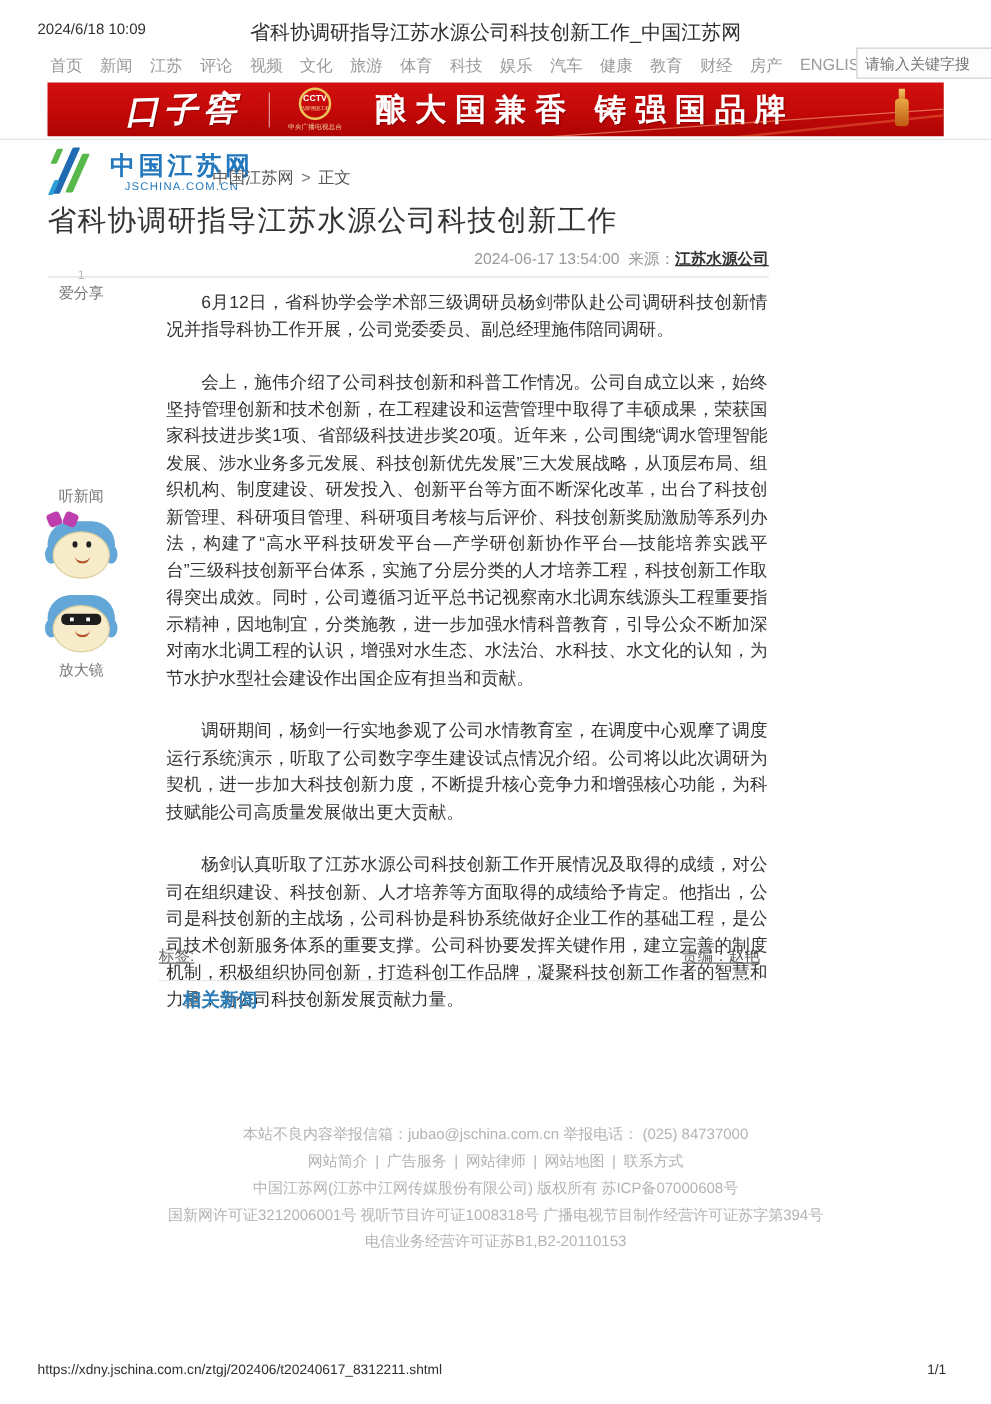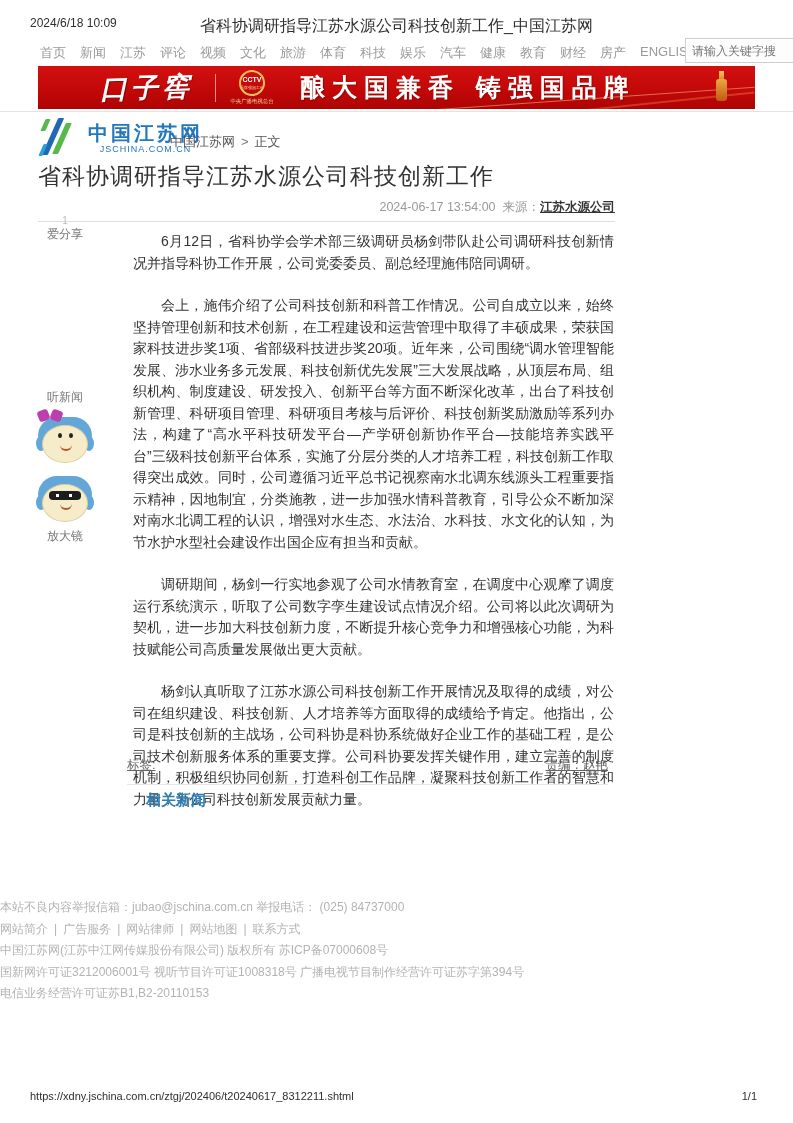--- a/index.html
+++ b/index.html
@@ -91,21 +91,21 @@
               font-size:12.5px; color:#666; padding-bottom:10px; border-bottom:1px solid #e7e7e7;text-decoration:underline; }
   .editor-name { color:#555; }
 
   
   .related { position:absolute; left:146px; top:791px; width:470px; }
   .related-title { font-size:15px; font-weight:bold; color:#2e7eb8; }
   .related-list { margin-top:9px; }
   .related-list div { font-size:14px; color:#333; line-height:25.5px; cursor:pointer; }
 
   
-  .site-footer { position:absolute; left:0; top:897px; width:793px; font-size:12px; color:#b3b3b3; line-height:21.5px; }
+  .site-footer { position:absolute; left:0; top:897px; width:793px; text-align:center; font-size:12px; color:#b3b3b3; line-height:21.5px; }
   .site-footer .lnk { cursor:pointer; }
   .site-footer .sp { margin:0 6px; }
 
   
   .print-url { position:absolute; left:30px; top:1090px; font-size:11px; color:#2e2e2e; }
   .print-page { position:absolute; right:36px; top:1090px; font-size:11px; color:#2e2e2e; }
 </style>
 </head>
 <body>
 

